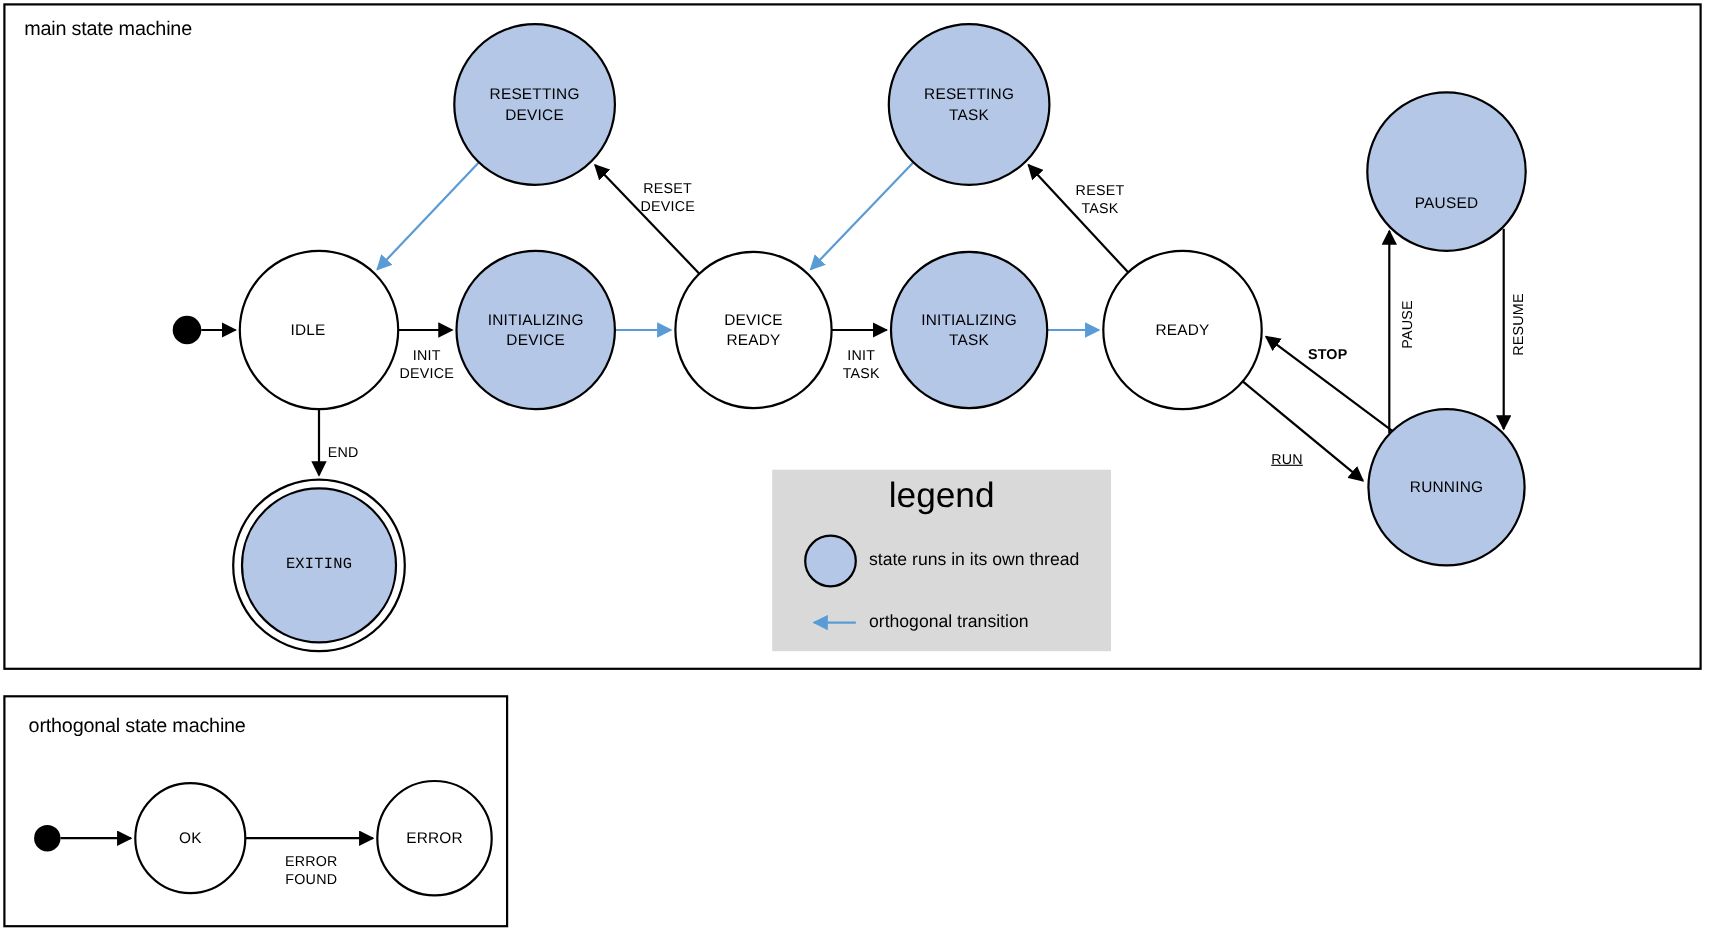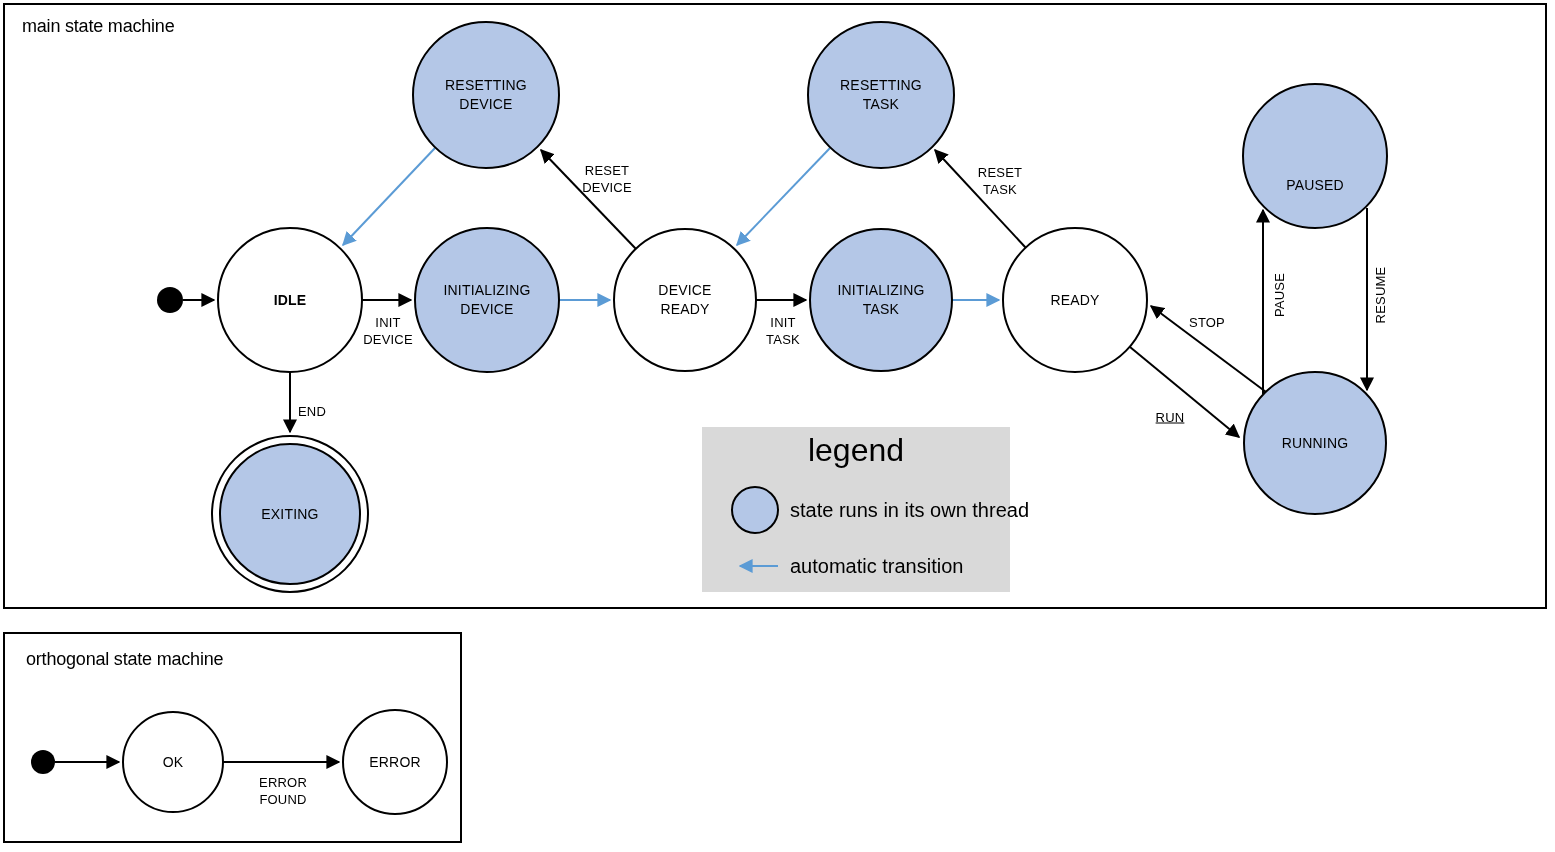--- a/index.html
+++ b/index.html
@@ -12,21 +12,21 @@
   .ortho-panel{left:3px;top:632px;width:459px;height:211px;}
   .legend-panel{left:702px;top:427px;width:308px;height:165px;background:#d9d9d9;position:absolute;}
   svg.diagram{position:absolute;left:0;top:0;pointer-events:none;}
   .lbl{position:absolute;color:#000;white-space:pre-line;text-align:center;
        transform:translate(-50%,-50%);letter-spacing:0.2px;}
   .state-lbl{font-size:14px;line-height:19px;}
   .edge-lbl{font-size:13px;line-height:17px;}
   .rot{transform:translate(-50%,-50%) rotate(-90deg);}
   .title{position:absolute;font-size:18px;line-height:26px;letter-spacing:-0.2px;white-space:nowrap;}
   .legend-title{position:absolute;font-size:32px;transform:translate(-50%,-50%);}
-  .legend-item{position:absolute;font-size:20px;transform:translateY(-50%);white-space:nowrap;text-align:center;}
+  .legend-item{position:absolute;font-size:16px;transform:translateY(-50%);white-space:nowrap;text-align:center;}
 </style>
 </head>
 <body>
 
 <div class="panel main-panel"></div>
 <div class="panel ortho-panel"></div>
 <div class="legend-panel"></div>
 
 <svg class="diagram" width="1555" height="852" viewBox="0 0 1555 852">
   <defs>
@@ -75,47 +75,47 @@
 
   <circle cx="755" cy="510" r="23" stroke="#000" stroke-width="2" fill="#b4c7e7"></circle>
   <line x1="778" y1="566" x2="740" y2="566" stroke-width="2" marker-end="url(#au)" stroke="#5b9bd5"></line>
 </svg>
 
 <div class="title" style="left:22px;top:13px;">main state machine</div>
 <div class="title" style="left:26px;top:646px;">orthogonal state machine</div>
 <div class="legend-title" style="left:856px;top:450px;">legend</div>
 
 <div class="legend-item" style="left:790px;top:510px;">state runs in its own thread</div>
-<div class="legend-item" style="left:790px;top:566px;">automatic transition</div>
+<div class="legend-item" style="left:790px;top:566px;">orthogonal transition</div>
 
-<div class="lbl state-lbl" style="left:290px;top:300px;font-weight:bold;">IDLE</div>
+<div class="lbl state-lbl" style="left:280px;top:300px;">IDLE</div>
 <div class="lbl state-lbl" style="left:486px;top:95px;">RESETTING
 DEVICE</div>
 <div class="lbl state-lbl" style="left:487px;top:300px;">INITIALIZING
 DEVICE</div>
 <div class="lbl state-lbl" style="left:685px;top:300px;">DEVICE
 READY</div>
 <div class="lbl state-lbl" style="left:881px;top:95px;">RESETTING
 TASK</div>
 <div class="lbl state-lbl" style="left:881px;top:300px;">INITIALIZING
 TASK</div>
 <div class="lbl state-lbl" style="left:1075px;top:300px;">READY</div>
 <div class="lbl state-lbl" style="left:1315px;top:156px;margin-top:29px;">PAUSED</div>
 <div class="lbl state-lbl" style="left:1315px;top:443px;">RUNNING</div>
-<div class="lbl state-lbl" style="left:290px;top:514px;">EXITING</div>
+<div class="lbl state-lbl" style="left:290px;top:514px;font-family:Liberation Mono, monospace;">EXITING</div>
 <div class="lbl state-lbl" style="left:173px;top:762px;">OK</div>
 <div class="lbl state-lbl" style="left:395px;top:762px;">ERROR</div>
 
 <div class="lbl edge-lbl" style="left:388px;top:331px;">INIT
 DEVICE</div>
 <div class="lbl edge-lbl" style="left:607px;top:179px;">RESET
 DEVICE</div>
 <div class="lbl edge-lbl" style="left:783px;top:331px;">INIT
 TASK</div>
 <div class="lbl edge-lbl" style="left:1000px;top:181px;">RESET
 TASK</div>
 <div class="lbl edge-lbl" style="left:312px;top:411px;">END</div>
-<div class="lbl edge-lbl" style="left:1207px;top:322px;">STOP</div>
+<div class="lbl edge-lbl" style="left:1207px;top:322px;font-weight:bold;">STOP</div>
 <div class="lbl edge-lbl" style="left:1170px;top:417px;text-decoration:underline;">RUN</div>
 <div class="lbl edge-lbl rot" style="left:1279px;top:295px;">PAUSE</div>
 <div class="lbl edge-lbl rot" style="left:1380px;top:295px;">RESUME</div>
 <div class="lbl edge-lbl" style="left:283px;top:791px;">ERROR
 FOUND</div>
 
 </body></html>

